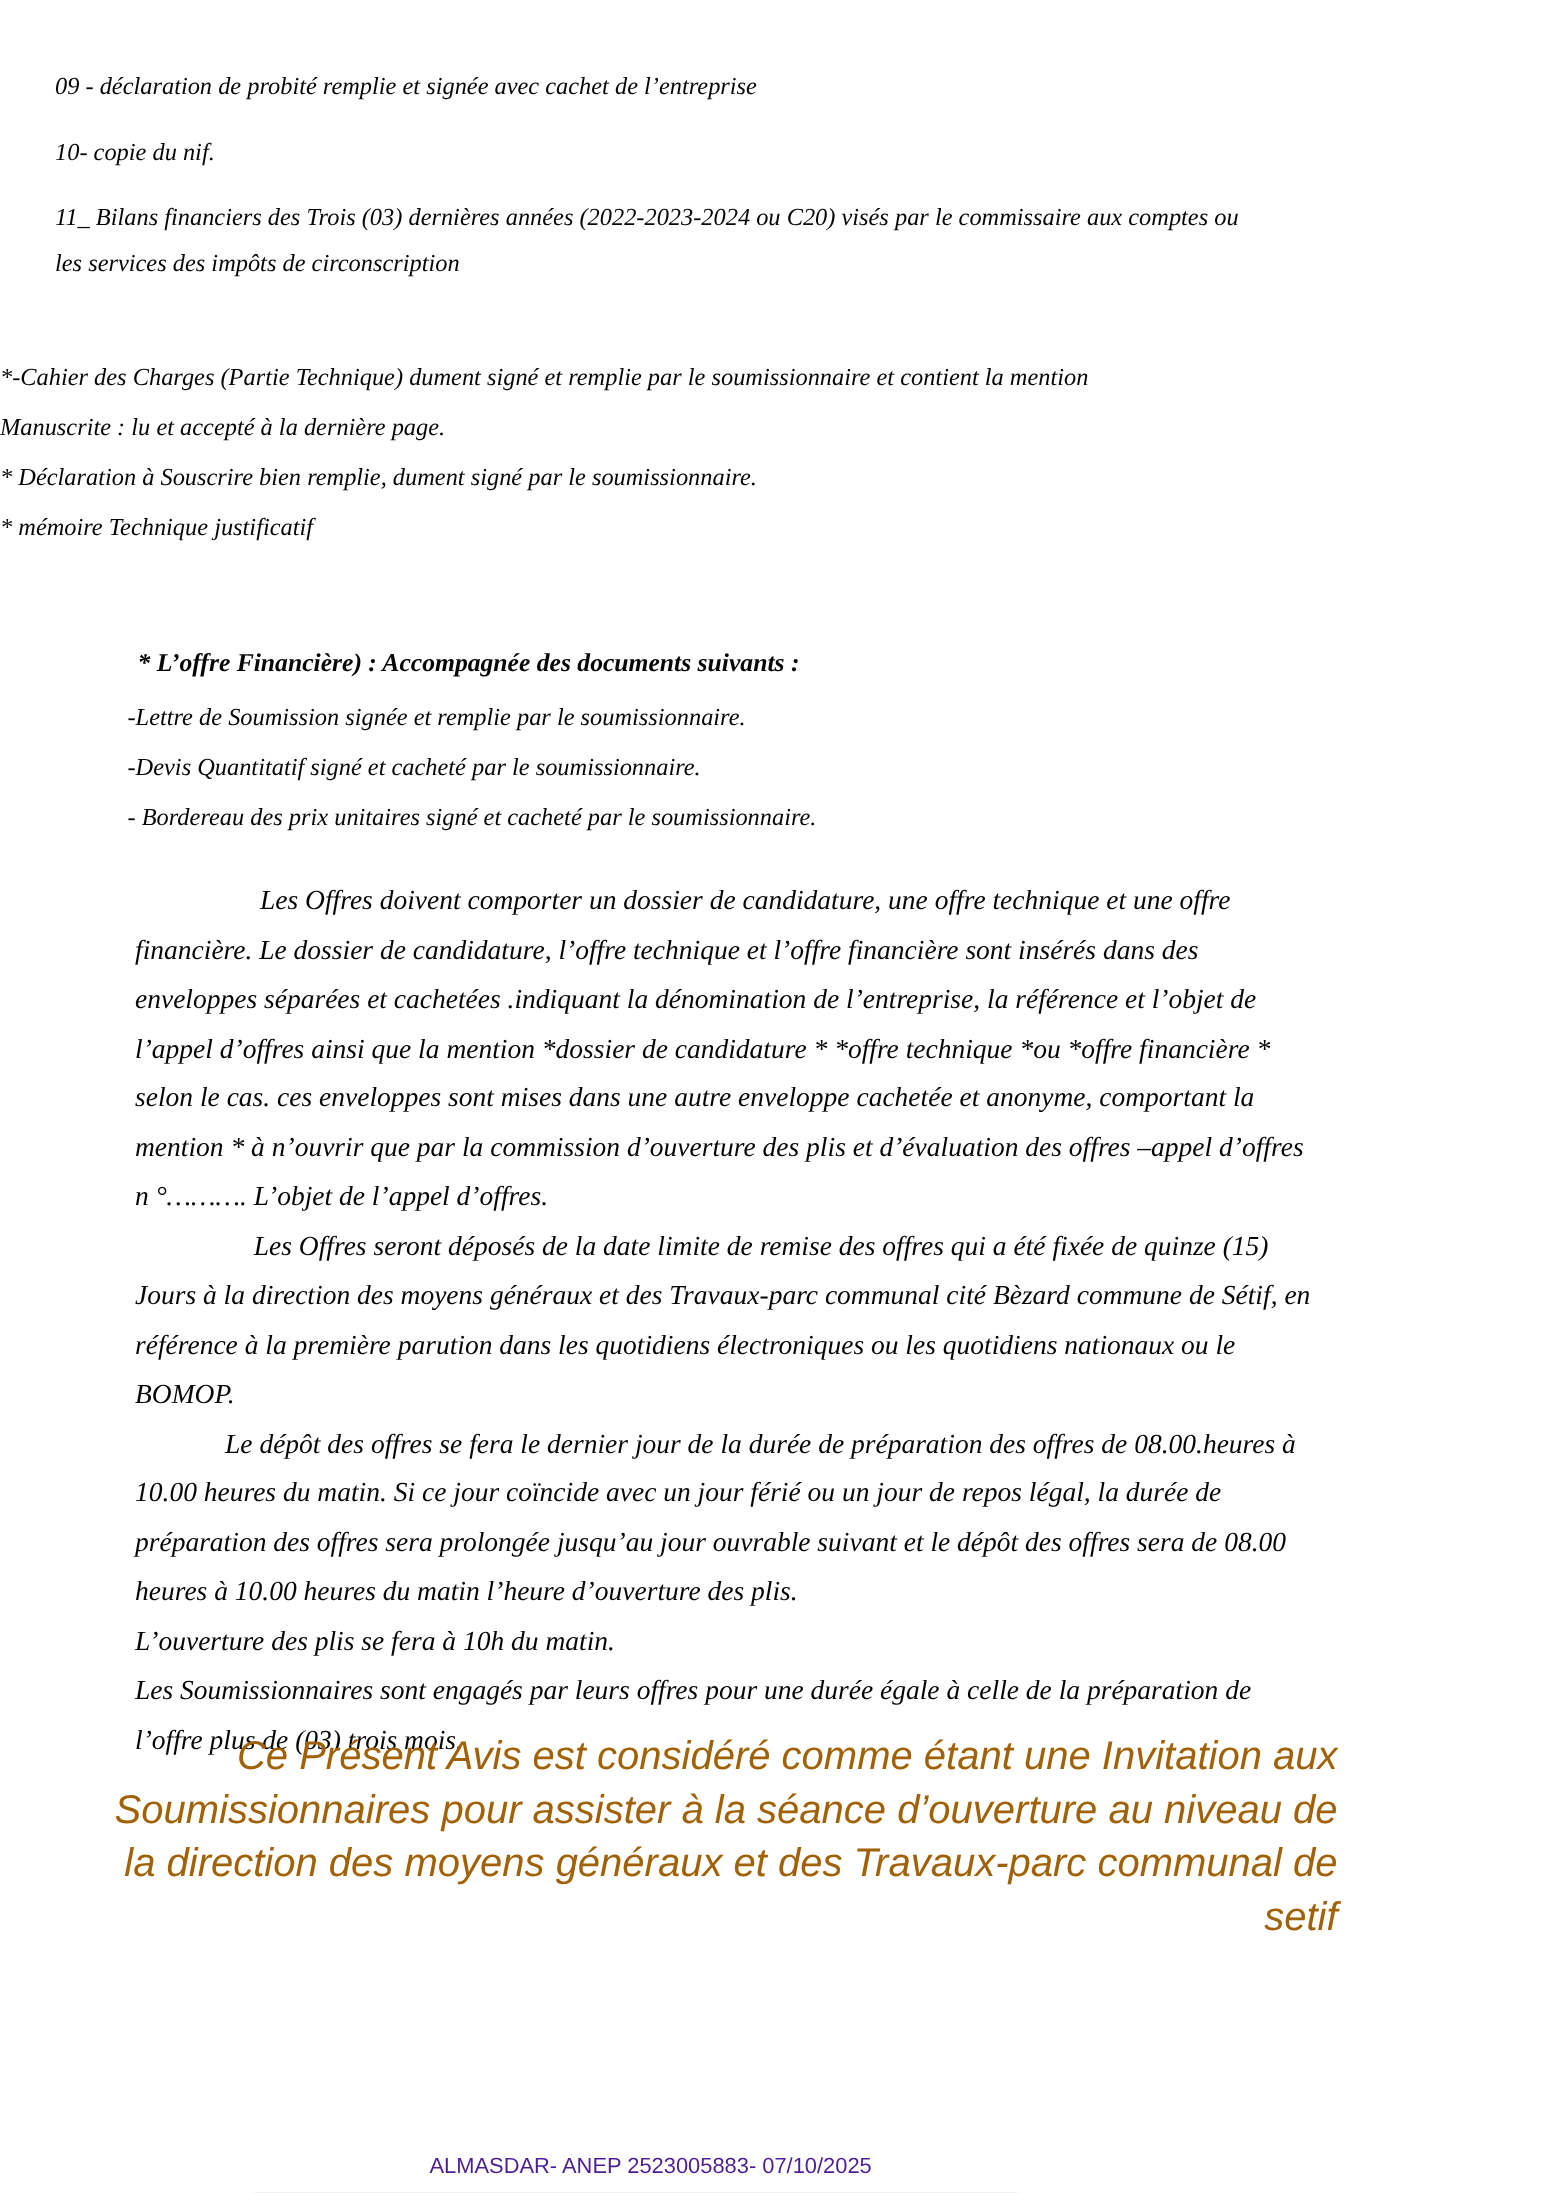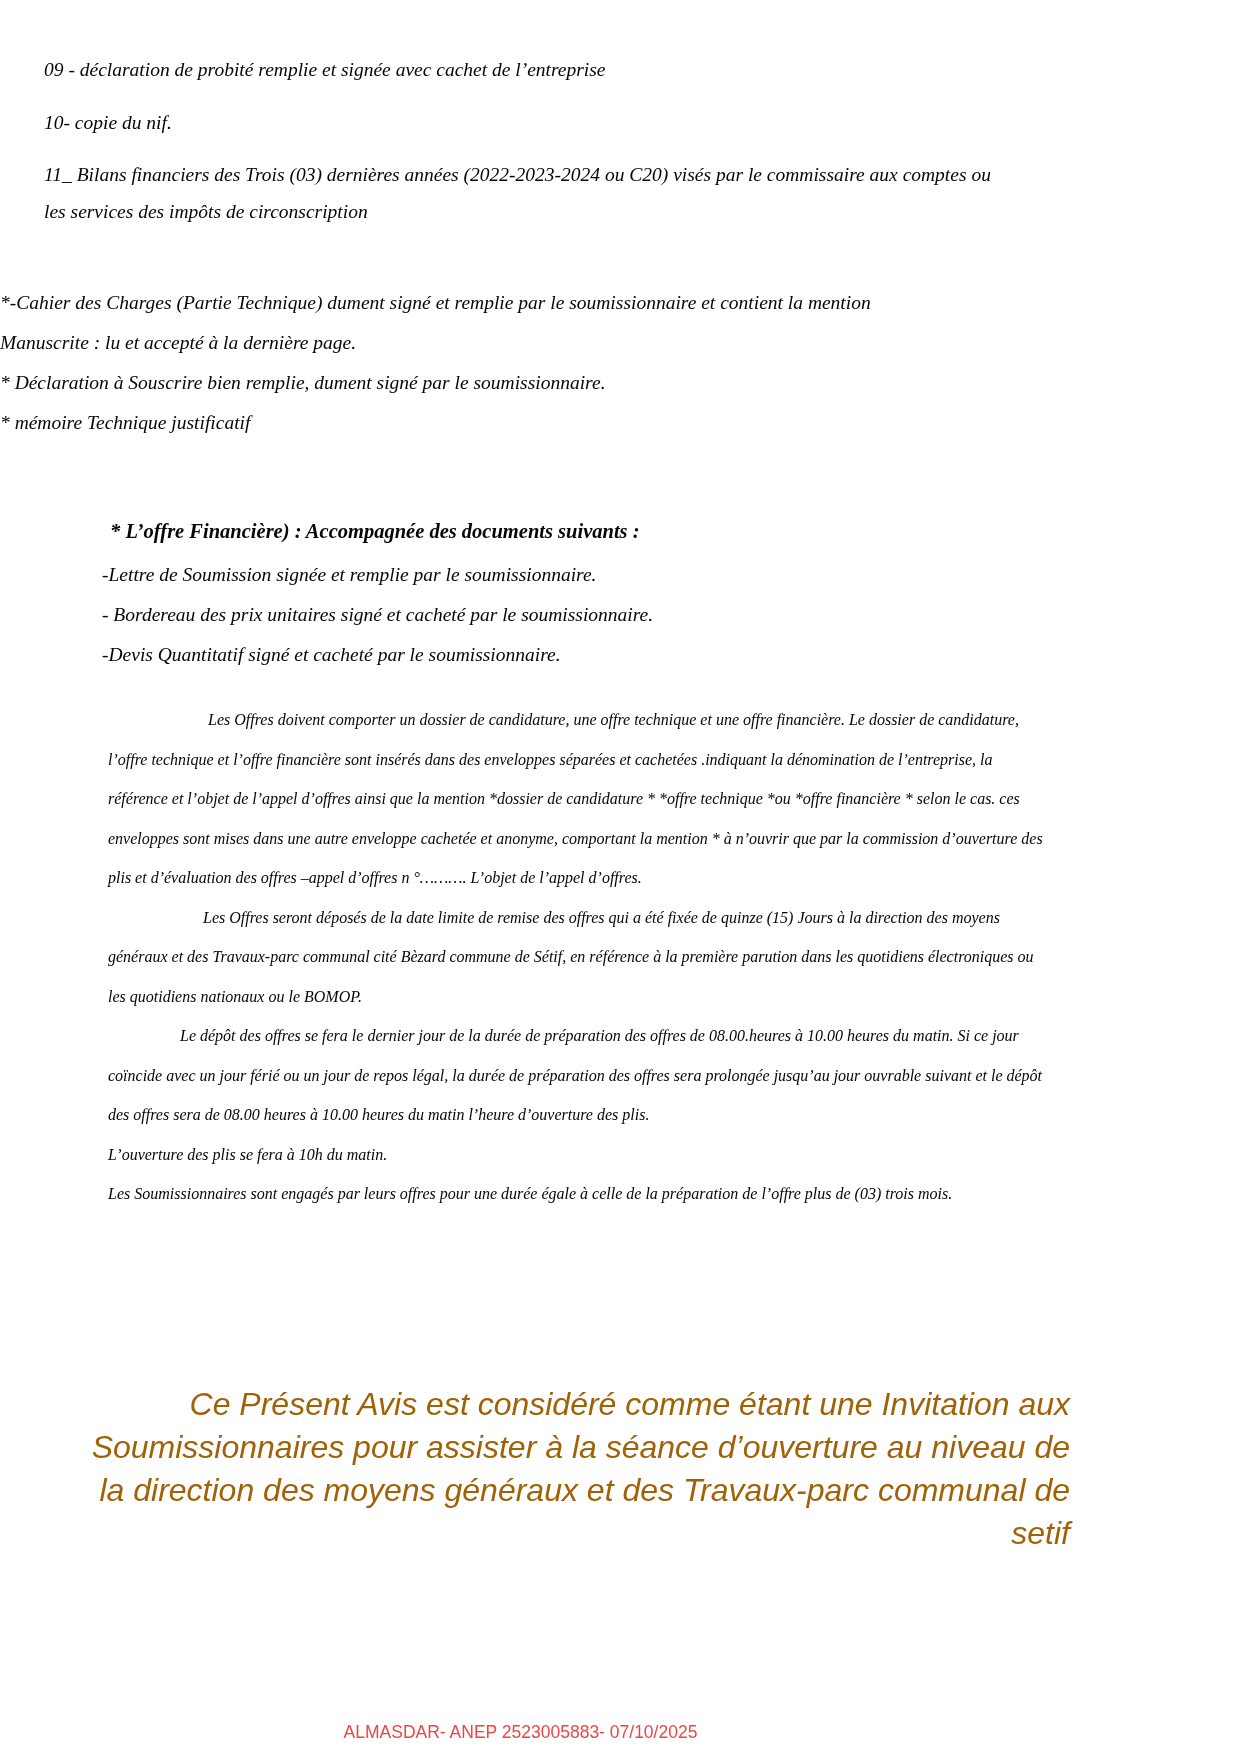--- a/index.html
+++ b/index.html
@@ -60,21 +60,21 @@
     margin: 0 0 0 18px;
   }
   .fin-items { margin-top: 12px; line-height: 40px; }
   .fin-items p { margin: 0 0 0 10px; }
 
   
   .body-paras {
     position: absolute;
     top: 700px; left: 108px;
     width: 945px;
-    font-size: 16px;
+    font-size: 22px;
     line-height: 39.5px;
     text-align: left;
   }
   .body-paras p { margin: 0; }
   .p-indent-1 { text-indent: 100px; }
   .p-indent-2 { text-indent: 95px; }
   .p-indent-3 { text-indent: 72px; }
 
   
   .closing {
@@ -91,21 +91,21 @@
 
   
   .footer {
     position: absolute;
     top: 1722px; left: 0;
     width: 1041px;
     text-align: center;
     font-family: "Liberation Sans", "DejaVu Sans", sans-serif;
     font-style: normal;
     font-size: 17.5px;
-    color: #ef4444;
+    color: #4c1d95;
   }
 </style>
 </head>
 <body>
 
 <div class="page">
 
   <div class="intro">
     <p>09 - déclaration de probité remplie et signée avec cachet de l’entreprise</p>
     <p>10- copie du nif.</p>
@@ -117,22 +117,22 @@
     <p class="tech-item-0">*-Cahier des Charges (Partie Technique) dument signé et remplie par le soumissionnaire et contient la mention</p>
     <p class="tech-item-1">Manuscrite : lu et accepté à la dernière page.</p>
     <p class="tech-item-2">* Déclaration à Souscrire bien remplie, dument signé par le soumissionnaire.</p>
     <p class="tech-item-3">* mémoire Technique justificatif</p>
   </div>
 
   <div class="fin-block">
     <p class="fin-heading">* L’offre Financière) : Accompagnée des documents suivants :</p>
     <div class="fin-items">
       <p>-Lettre de Soumission signée et remplie par le soumissionnaire.</p>
+      <p>-Devis Quantitatif signé et cacheté par le soumissionnaire.</p>
       <p>- Bordereau des prix unitaires signé et cacheté par le soumissionnaire.</p>
-      <p>-Devis Quantitatif signé et cacheté par le soumissionnaire.</p>
     </div>
   </div>
 
   <div class="body-paras">
     <p class="p-indent-1">Les Offres doivent comporter un dossier de candidature, une offre technique et une offre financière. Le dossier de candidature, l’offre technique et l’offre financière sont  insérés dans des enveloppes séparées et cachetées .indiquant la dénomination de l’entreprise, la référence et l’objet de l’appel d’offres ainsi que  la mention *dossier de candidature * *offre technique *ou *offre financière * selon le cas. ces enveloppes sont mises dans une autre enveloppe cachetée et anonyme, comportant la mention * à n’ouvrir que par la commission d’ouverture des plis et d’évaluation des offres –appel d’offres n °………. L’objet de l’appel d’offres.</p>
     <p class="p-indent-2">Les Offres seront déposés de la date limite de remise des offres qui a  été fixée de  quinze (15) Jours à la direction des moyens généraux et des Travaux-parc communal  cité Bèzard   commune de Sétif, en référence à la première parution dans les quotidiens électroniques ou les quotidiens nationaux ou le BOMOP.</p>
     <p class="p-indent-3">Le dépôt des offres se fera le dernier jour de la durée de préparation des offres  de 08.00.heures à 10.00 heures du matin. Si ce jour coïncide avec  un jour férié ou un jour de repos légal, la durée de préparation des offres sera prolongée jusqu’au  jour ouvrable suivant et le dépôt des offres sera de 08.00 heures à 10.00 heures du matin l’heure d’ouverture des plis.</p>
     <p>L’ouverture des plis se fera à 10h du matin.</p>
     <p>Les Soumissionnaires  sont engagés par leurs offres pour une durée égale à celle de la préparation de l’offre plus de (03) trois mois.</p>
   </div>

